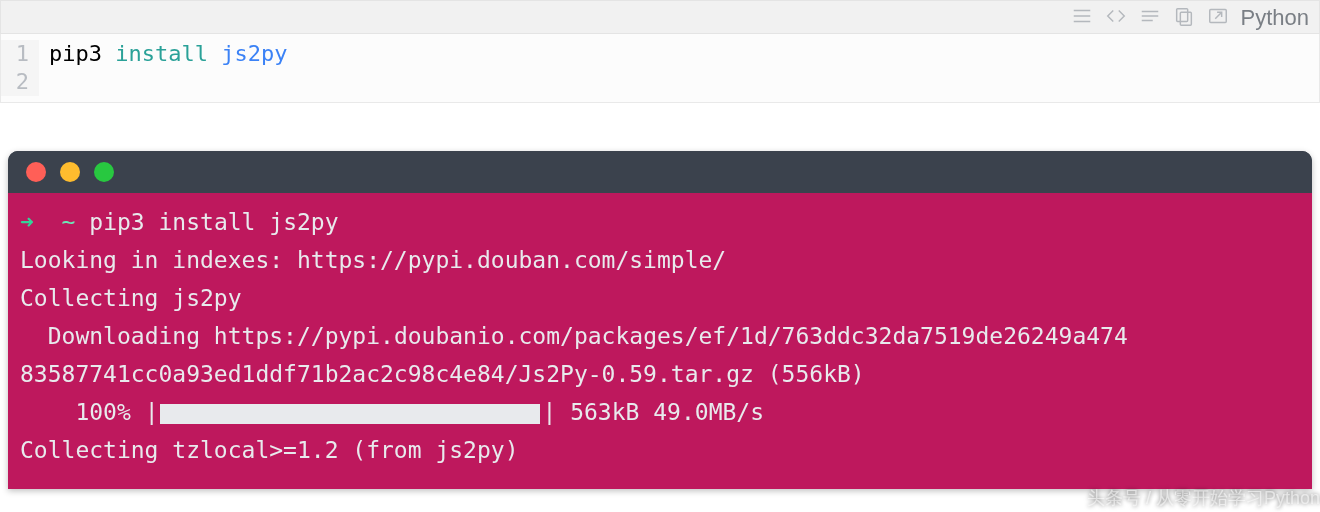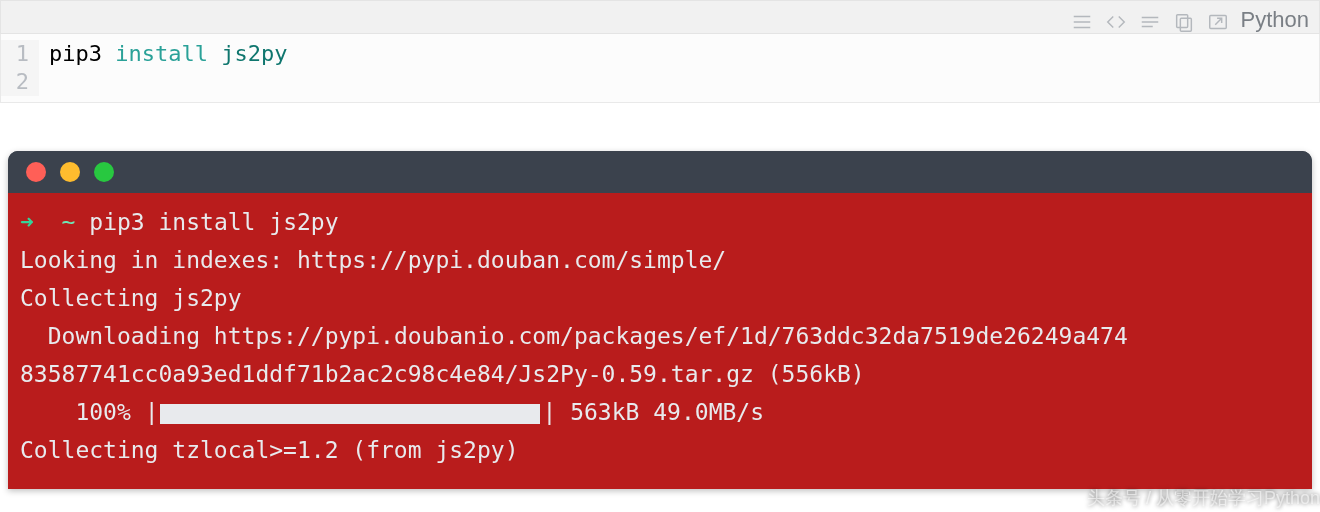--- a/index.html
+++ b/index.html
@@ -13,24 +13,24 @@
 
   
   .code-block {
     position: relative;
     margin: 0;
     background: #fcfcfc;
   }
   .code-toolbar {
     display: flex;
     justify-content: flex-end;
-    align-items: flex-end;
+    align-items: flex-start;
     gap: 12px;
     height: 34px;
-    padding: 16px 10px 0 0;
+    padding: 4px 10px 0 0;
     background: #f1f1f1;
     border: 1px solid #e4e4e4;
     color: #9aa0a6;
     font-size: 20px;
   }
   .code-toolbar .lang {
     font-family: Arial, sans-serif;
     font-size: 22px;
     color: #7a7f85;
   }
@@ -50,21 +50,21 @@
     width: 38px;
     text-align: right;
     color: #b8bcc2;
     padding-right: 10px;
     user-select: none;
     background: #f5f5f5;
   }
   .code-lines { padding-left: 10px; white-space: pre; }
   .tok-kw  { color: #000000; }   
   .tok-cmd { color: #2aa198; margin-top: 47px; }   
-  .tok-arg { color: #0f766e; }   
+  .tok-arg { color: #3b82f6; }   
 
   
   .terminal {
     margin: 48px 8px 0 8px;
     border-radius: 10px 10px 0 0;
     overflow: hidden;
     box-shadow: 0 2px 6px rgba(0,0,0,0.25);
     background: #2e3642;
   }
   .titlebar {
@@ -86,21 +86,21 @@
   .titlebar-title {
     position: absolute;
     left: 0; right: 0;
     text-align: center;
     color: #cfd3d8;
     font-size: 22px;
     font-family: "Menlo","Consolas",monospace;
     pointer-events: none;
   }
   .term-body {
-    background: #b91c1c;
+    background: #be185d;
     color: #e8eaed;
     font-size: 23px;
     line-height: 38px;
     padding: 10px 12px 20px 12px;
     white-space: pre-wrap;
     word-break: break-all;
     font-family: "Menlo","Consolas","DejaVu Sans Mono",monospace;
   }
   .prompt-arrow { color: #34d399; font-weight: bold; }
   .prompt-tilde { color: #6ee7b7; }

